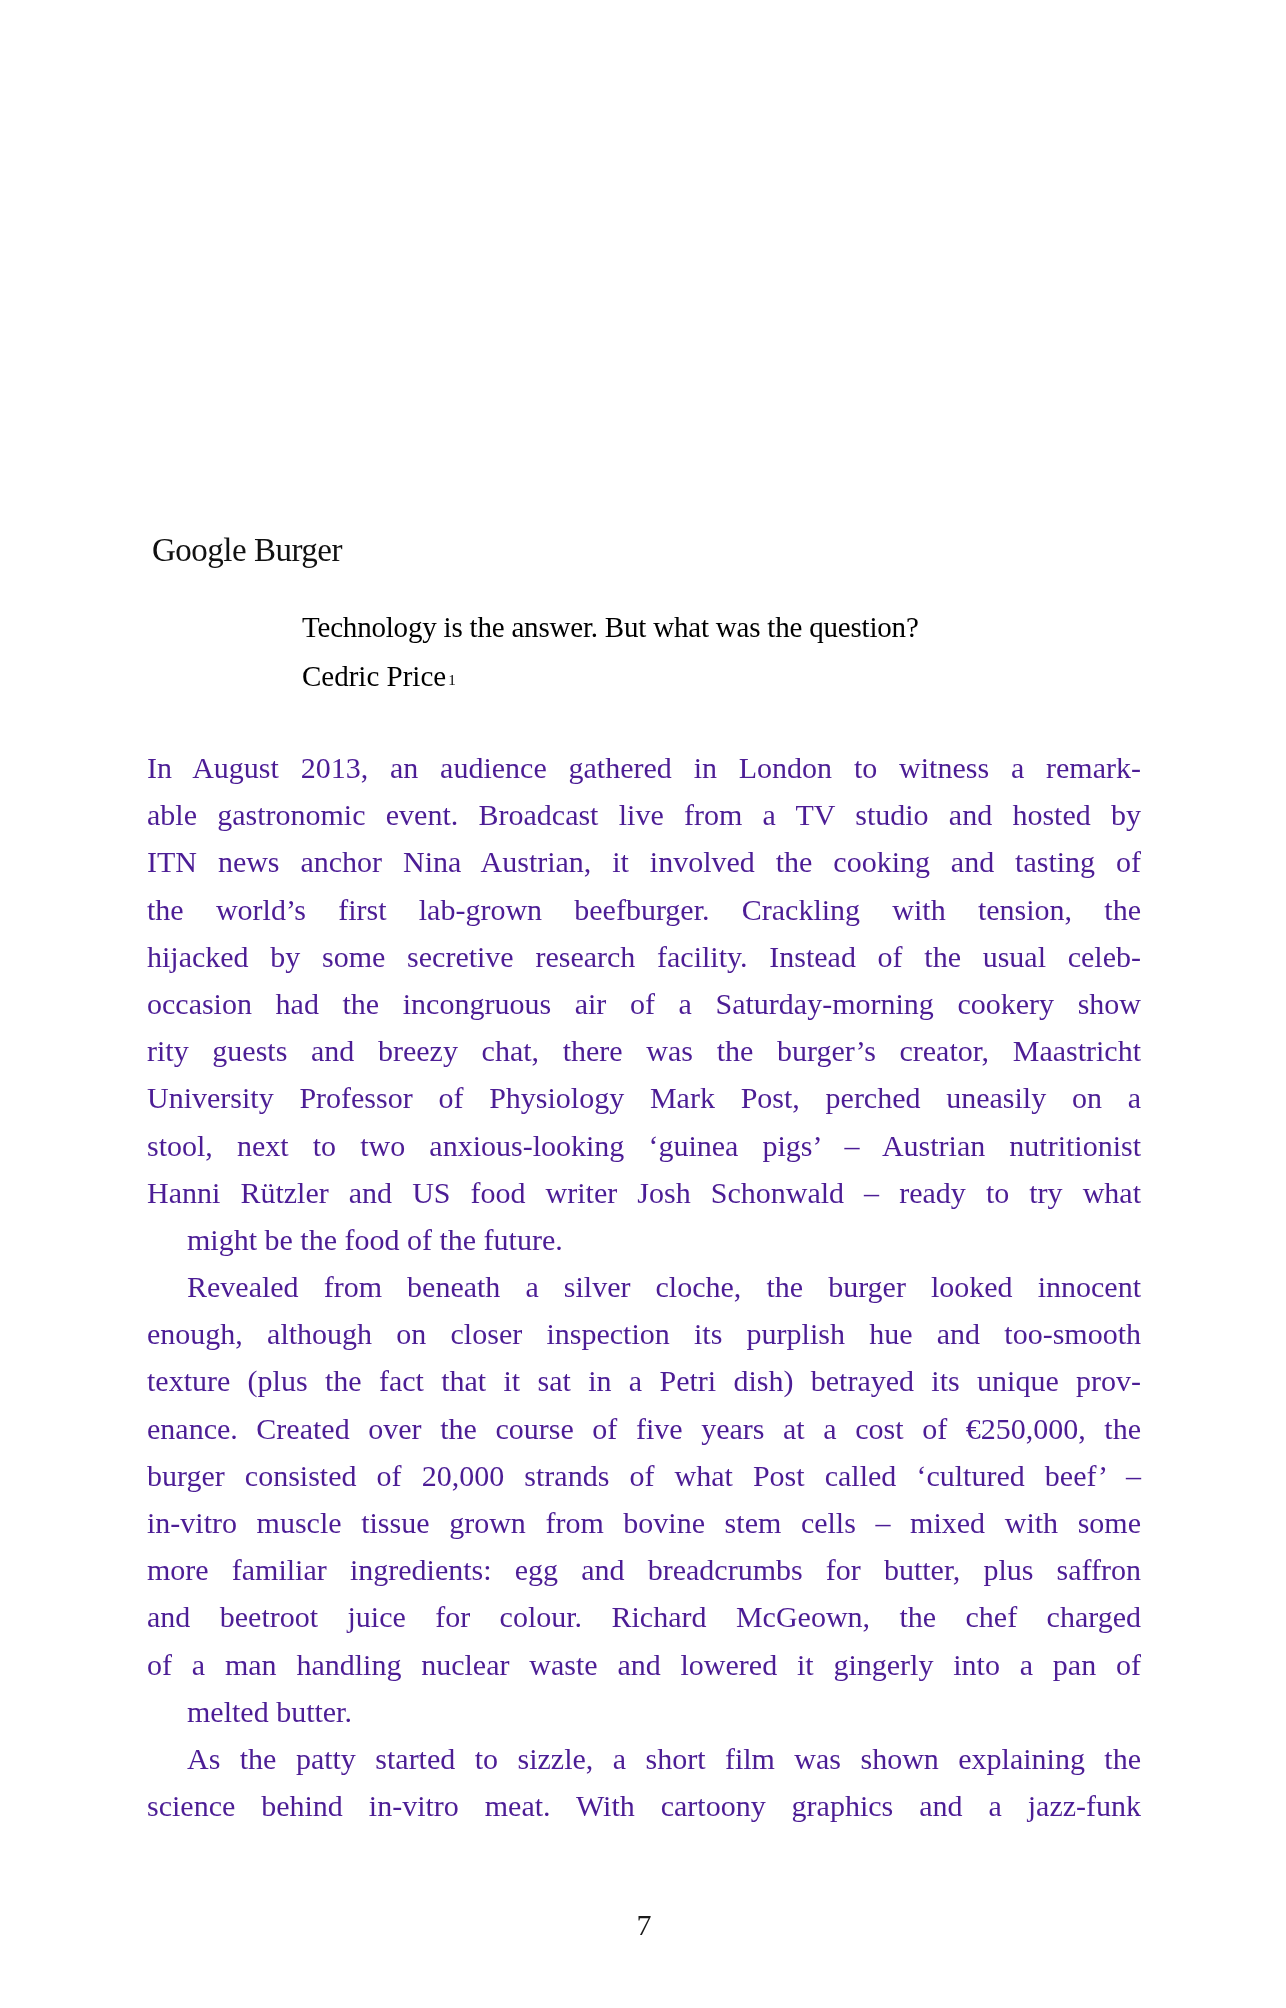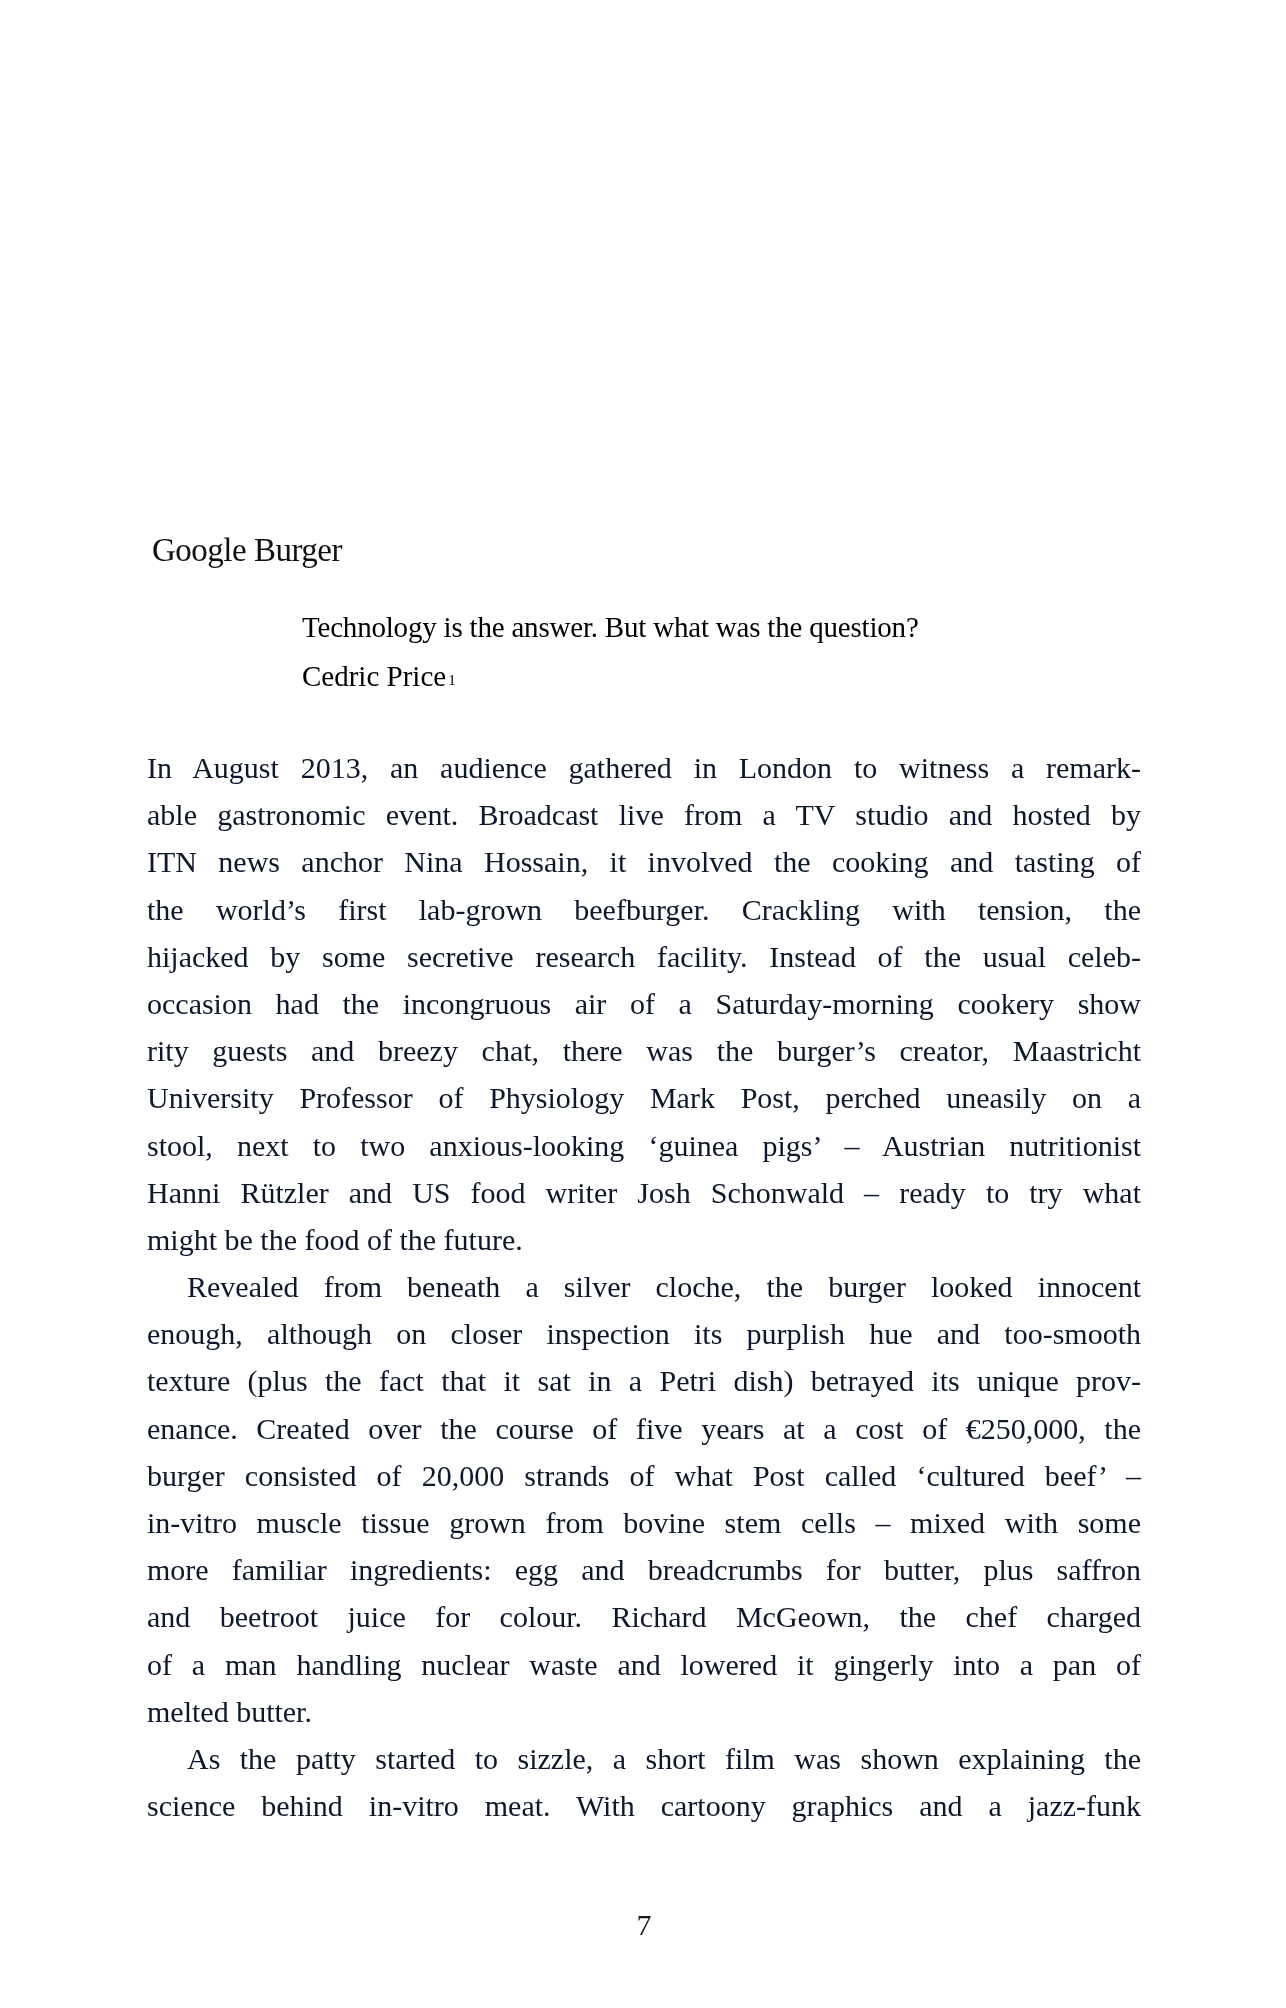--- a/index.html
+++ b/index.html
@@ -61,32 +61,33 @@
       margin-left: 2px;
     }
     .body-text {
       position: absolute;
       left: 147px;
       top: 744px;
       width: 994px;
       font-family: "Liberation Serif", "DejaVu Serif", serif;
       font-size: 30px;
       line-height: 47.2px;
-      color: #0f172a;
+      color: #4c1d95;
     }
     .body-line {
       display: block;
       height: 47.2px;
       white-space: nowrap;
       text-align: justify;
       text-align-last: justify;
       overflow: visible;
     }
     .body-line.last {
       text-align-last: left;
+      margin-left: 40px;
     }
     .body-line.indent {
       padding-left: 40px;
     }
     .paragraph {
       margin: 0;
     }
     .page-number {
       position: absolute;
       left: 0;
@@ -115,21 +116,21 @@
   <div class="epigraph">
     <span class="epigraph-quote">Technology is the answer. But what was the question?</span>
     <span class="epigraph-attribution"><span>Cedric Price</span><sup class="footnote-ref">1</sup></span>
   </div>
 
   <div class="body-text">
 
     <div class="paragraph">
       <span class="body-line">In August 2013, an audience gathered in London to witness a remark-</span>
       <span class="body-line">able gastronomic event. Broadcast live from a TV studio and hosted by</span>
-      <span class="body-line">ITN news anchor Nina Hossain, it involved the cooking and tasting of</span>
+      <span class="body-line">ITN news anchor Nina Austrian, it involved the cooking and tasting of</span>
       <span class="body-line">the world’s first lab-grown beefburger. Crackling with tension, the</span>
       <span class="body-line">hijacked by some secretive research facility. Instead of the usual celeb-</span>
       <span class="body-line">occasion had the incongruous air of a Saturday-morning cookery show</span>
       <span class="body-line">rity guests and breezy chat, there was the burger’s creator, Maastricht</span>
       <span class="body-line">University Professor of Physiology Mark Post, perched uneasily on a</span>
       <span class="body-line">stool, next to two anxious-looking ‘guinea pigs’ – Austrian nutritionist</span>
       <span class="body-line">Hanni Rützler and US food writer Josh Schonwald – ready to try what</span>
       <span class="body-line last">might be the food of the future.</span>
     </div>
 

